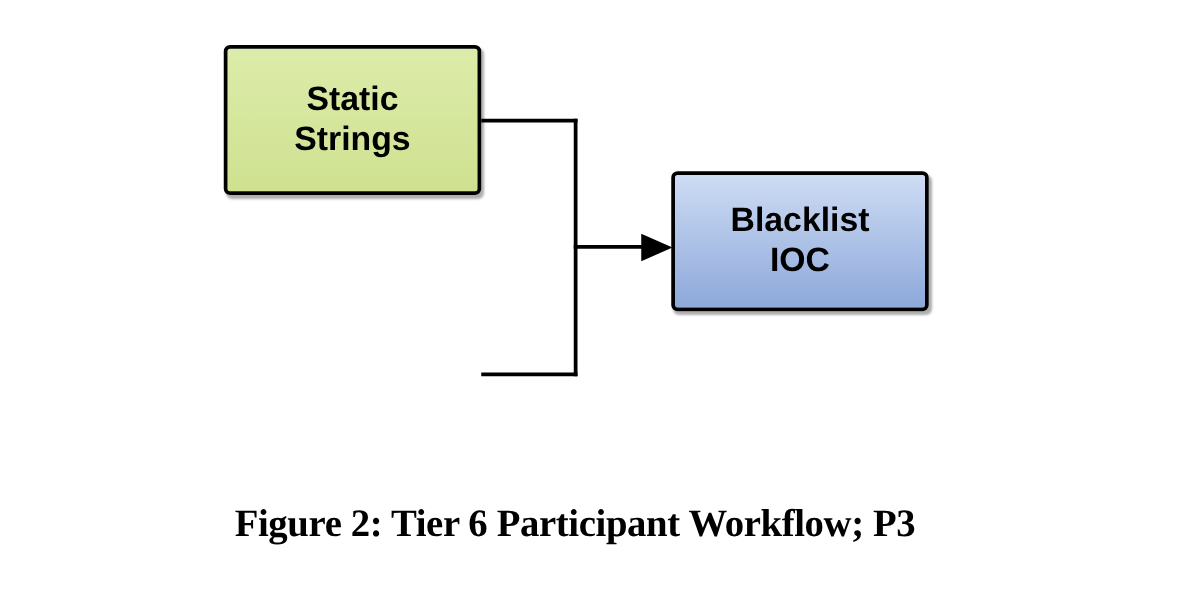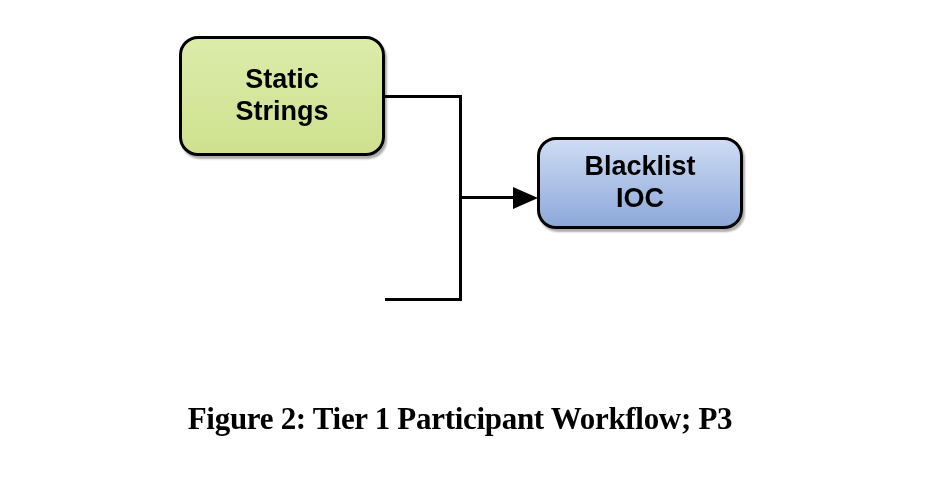--- a/index.html
+++ b/index.html
@@ -12,42 +12,42 @@
     width: 952px;
     height: 478px;
     background: #ffffff;
     overflow: hidden;
     font-family: "Liberation Sans", sans-serif;
   }
   .node {
     position: absolute;
     box-sizing: border-box;
     border: 3.5px solid #000000;
-    border-radius: 19px;
+    border-radius: 5px;
     display: flex;
     align-items: center;
     justify-content: flex-start;
     text-align: center;
     font-weight: bold;
     font-size: 27px;
     line-height: 1.18;
     color: #000000;
     box-shadow: 2px 3px 2px rgba(0,0,0,0.32);
     padding: 0 18px;
   }
   .node-static {
     left: 179px; top: 36px; width: 206px; height: 120px;
     background: linear-gradient(to bottom, #dcecaa 0%, #cfe190 100%);
   }
   .node-dynamic {
     left: 178px; top: 240px; width: 207px; height: 120px;
     background: linear-gradient(to bottom, #ddeed6 0%, #a4cc8f 100%);
   }
   .node-blacklist {
-    left: 537px; top: 137px; width: 206px; height: 92px;
+    left: 537px; top: 137px; width: 206px; height: 112px;
     background: linear-gradient(to bottom, #cedcf4 0%, #8da8da 100%);
   }
   .edge {
     position: absolute;
     background: #000000;
   }
   .edge-h-top    { left: 385px; top: 95px;  width: 77px;  height: 3px; }
   .edge-h-bottom { left: 385px; top: 298px; width: 77px;  height: 3px; }
   .edge-v-bus    { left: 459px; top: 95px;  width: 3px;   height: 206px; }
   .edge-h-arrow  { left: 459px; top: 196px; width: 57px;  height: 3px; }
@@ -86,15 +86,15 @@
   <div class="node node-blacklist">
     <span>Blacklist IOC</span>
   </div>
 
   <div class="edge edge-h-top"></div>
   <div class="edge edge-h-bottom"></div>
   <div class="edge edge-v-bus"></div>
   <div class="edge edge-h-arrow"></div>
   <div class="arrowhead"></div>
 
-  <div class="caption">Figure 2: Tier 1 Participant Workflow; P3</div>
+  <div class="caption">Figure 2: Tier 6 Participant Workflow; P3</div>
 
 </div>
 
 </body></html>

